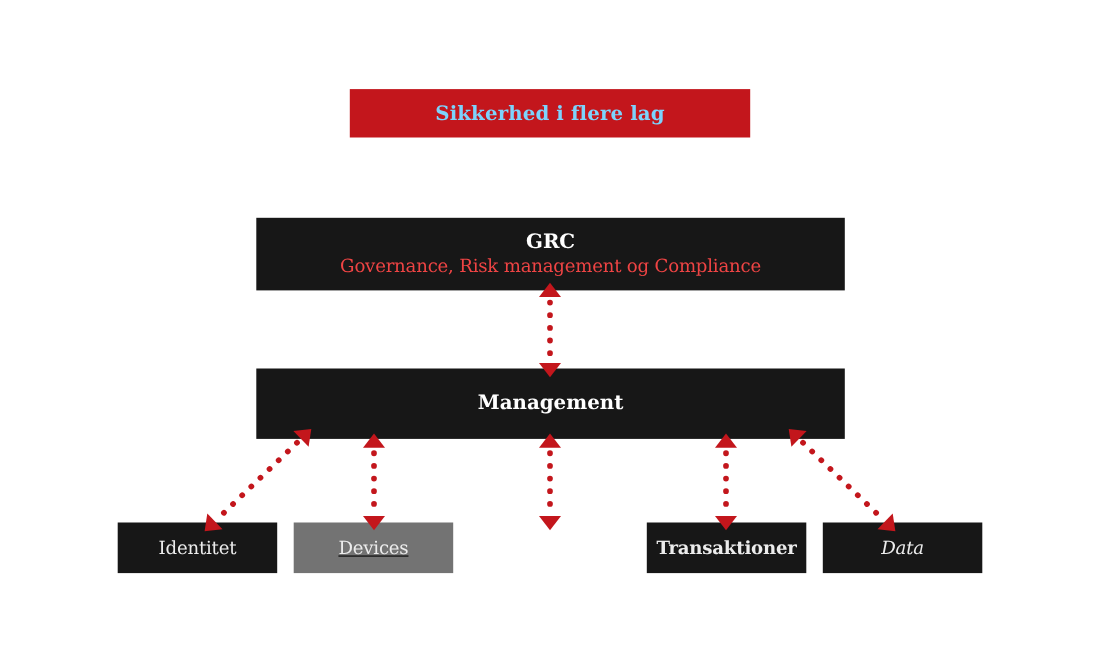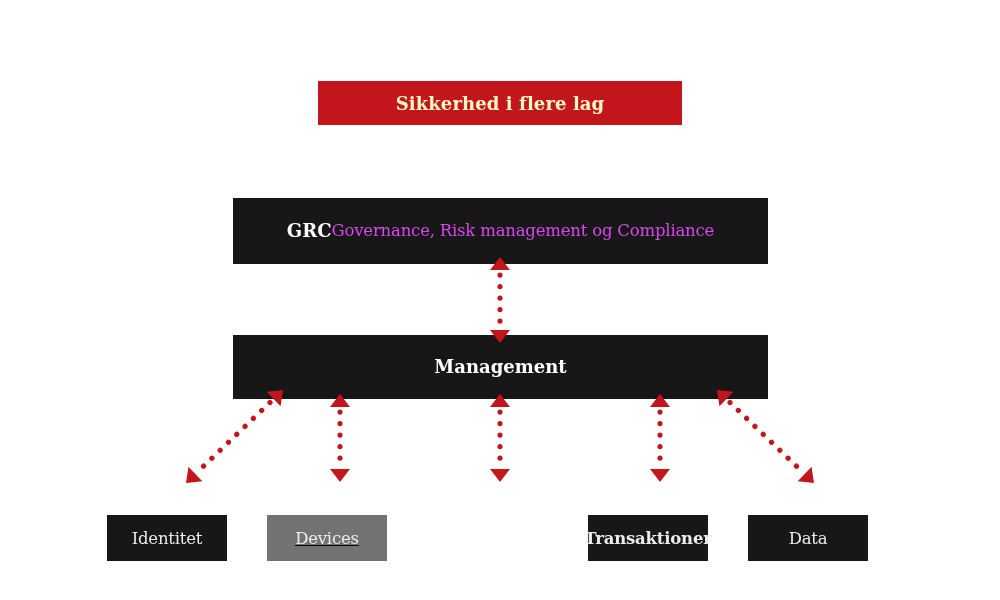--- a/index.html
+++ b/index.html
@@ -20,61 +20,60 @@
     left: 318px;
     top: 81px;
     width: 364px;
     height: 44px;
     background: #c3161c;
     display: flex;
     align-items: center;
     justify-content: center;
   }
   .banner-text {
-    color: #fef9c3;
+    color: #7dd3fc;
     font-weight: bold;
     font-size: 18px;
     letter-spacing: 0.1px;
     text-align: right;
   }
   .node {
     position: absolute;
     left: 233px;
     width: 535px;
     background: #171717;
     display: flex;
-    flex-direction: row;
+    flex-direction: column;
     align-items: center;
     justify-content: center;
     text-align: center;
   }
   .node-grc  { top: 198px; height: 66px; }
   .node-mgmt { top: 335px; height: 64px; }
   .node-title {
     color: #ffffff;
     font-weight: bold;
     font-size: 18px;
     line-height: 1.2;
   }
   .node-subtitle {
-    color: #d946ef;
+    color: #ef4444;
     font-size: 16.5px;
     line-height: 1.3;
     letter-spacing: -0.2px;
   }
   .leaf {
     position: absolute;
     top: 475px;
-    width: 120px;
+    width: 145px;
     height: 46px;
     background: #171717;
     display: flex;
     align-items: center;
     justify-content: center;
-    margin-top: 40px;
   }
   .leaf-label {
     color: #ececec;
     font-size: 16.5px;
     letter-spacing: -0.2px;
   }
   .arrows {
     position: absolute;
     left: 0;
     top: 0;
@@ -101,21 +100,21 @@
 
   <div class="leaf" style="left: 107px; background: rgb(23, 23, 23);">
     <span class="leaf-label">Identitet</span>
   </div>
   <div class="leaf" style="left: 267px; background: #737373; text-decoration: underline;">
     <span class="leaf-label">Devices</span>
   </div>
   <div class="leaf" style="left: 588px; background: rgb(23, 23, 23); font-weight: bold;">
     <span class="leaf-label">Transaktioner</span>
   </div>
-  <div class="leaf" style="left: 748px; background: rgb(23, 23, 23);">
+  <div class="leaf" style="left: 748px; background: rgb(23, 23, 23); font-style: italic;">
     <span class="leaf-label">Data</span>
   </div>
 
   <svg class="arrows" width="1000" height="600" viewBox="0 0 1000 600" xmlns="http://www.w3.org/2000/svg">
       <g>
         <line x1="500" y1="275" x2="500" y2="325" stroke="#c3161c" stroke-width="5.2" stroke-linecap="round" stroke-dasharray="0.1 11.4"></line>
         <polygon points="500,257 510,270 490,270" fill="#c3161c"></polygon>
         <polygon points="500,343 490,330 510,330" fill="#c3161c"></polygon>
       </g>
       <g>

